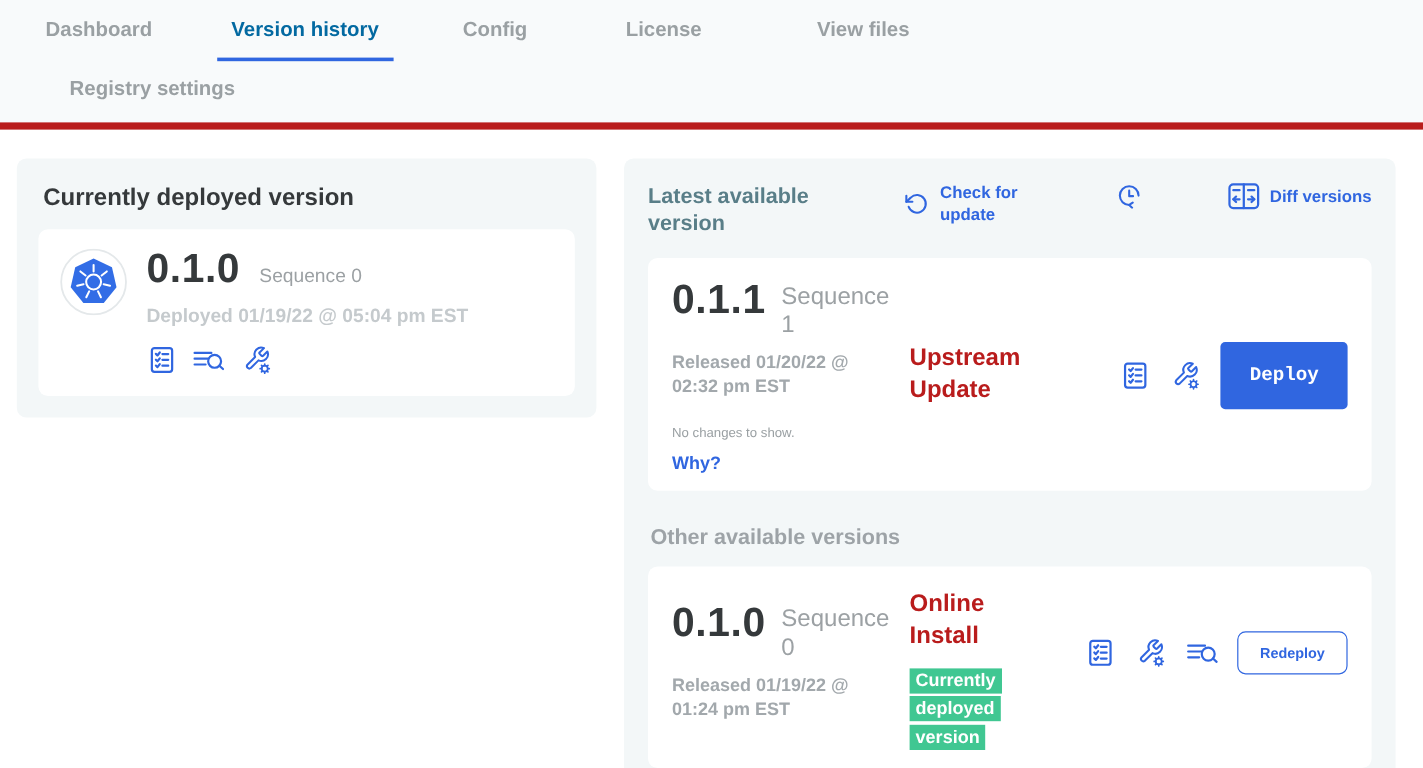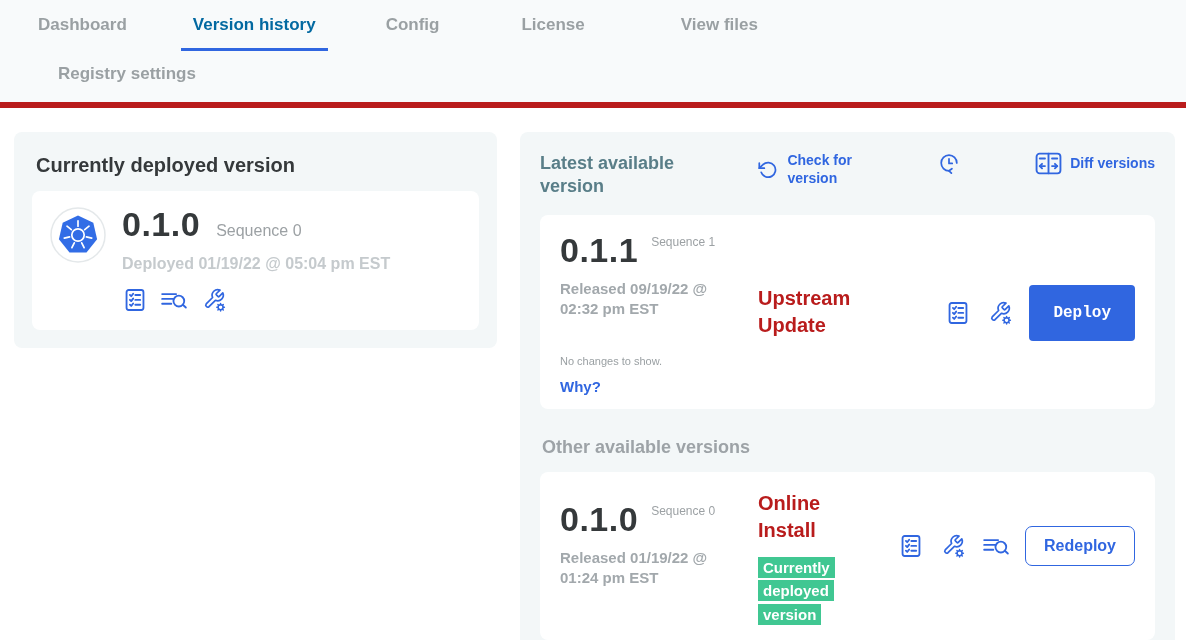--- a/index.html
+++ b/index.html
@@ -39,41 +39,41 @@
   .action-link { display:flex; align-items:center; gap:8px; cursor:pointer; }
   .action-label { font-size:14px; font-weight:700; color:#3066e0; line-height:1.25; }
   .w75{width:75px;} .w172{width:172px;}
 
   
   .version-card { background:#fff; border-radius:8px; padding:18px 20px 14px; margin-top:18px; }
   .card-row { display:flex; align-items:flex-start; }
   .col-version { width:198px; flex:none; }
   .ver-row { display:flex; align-items:flex-start; }
   .seq-wrap { width:72px; margin-left:13px; margin-top:2px; line-height:1.2;
-              font-size:12px; color:#9ca1a4; }
+              font-size:20px; color:#9ca1a4; }
   .released { margin-top:10px; width:165px; font-size:15px; font-weight:700;
               color:#a2a8ac; line-height:1.35; }
   .col-source { width:140px; flex:none; font-size:20px; font-weight:700;
                 color:#b91c1c; line-height:1.35; }
   .src-shift { margin-top:52px; width:95px; }
   .badge-wrap { width:84px; margin-top:12px; }
   .badge { display:inline; background:#40c792; color:#fff; font-weight:700; font-size:15px;
            line-height:1.55; padding:2px 5px;
            -webkit-box-decoration-break:clone; box-decoration-break:clone; }
   .card-actions { margin-left:auto; display:flex; align-items:center; gap:15px; align-self:flex-start; }
   .act-shift { margin-top:52px; }
   .no-changes { margin-top:14px; font-size:11px; color:#9aa0a3; }
   .why-link { margin-top:11px; font-size:15px; font-weight:700; color:#3066e0; cursor:pointer; width:42px; }
   .other-title { margin-top:28px; margin-left:2px; font-size:18px; font-weight:600; color:#9da3a7; }
   .version-card.other { margin-top:14px; }
 
   .btn-deploy { background:#3066e0; color:#fff; border:none; border-radius:4px;
                 font-family:Liberation Mono, monospace; font-size:16px; font-weight:700; padding:19px 24px; cursor:pointer; }
   .btn-redeploy { background:#fff; color:#3066e0; border:1px solid #3066e0; border-radius:7px;
-                  font-family:inherit; font-size:16px; font-weight:700; padding:10px 18px; cursor:pointer; }
+                  font-family:inherit; font-size:12px; font-weight:700; padding:10px 18px; cursor:pointer; }
 
   svg { display:block; }
 </style>
 </head>
 <body>
 
 <header class="nav">
   <div class="nav-row1">
     <div class="tab m1">Dashboard</div>
     <div class="tab m2 active">Version history</div>
@@ -160,21 +160,21 @@
     <div class="rp-head">
       <div class="rp-title">Latest available version</div>
 
       <div class="action-link">
         <span>
           <svg width="22" height="22" viewBox="0 0 24 24" fill="none" stroke="#3066e0" stroke-width="1.9" stroke-linecap="round" stroke-linejoin="round">
             <polyline points="2.5,4.5 2.5,10 8,10"></polyline>
             <path d="M4.6 14.5a8 8 0 1 0 1.9-8.3L2.5 10"></path>
           </svg>
         </span>
-        <span class="action-label w75">Check for version</span>
+        <span class="action-label w75">Check for update</span>
       </div>
 
       <div class="action-link">
         <span>
           <svg width="22" height="22" viewBox="0 0 24 24" fill="none" stroke="#3066e0" stroke-width="1.9" stroke-linecap="round" stroke-linejoin="round">
             <path d="M20.5 12a8.5 8.5 0 1 0-8.5 8.5"></path>
             <polyline points="12,7.5 12,12.5 15.5,12.5"></polyline>
             <polyline points="15.2,18.3 12,20.5 14.6,23"></polyline>
           </svg>
         </span>
@@ -197,21 +197,21 @@
       </div>
     </div>
 
     <div class="version-card">
       <div class="card-row">
         <div class="col-version">
           <div class="ver-row">
             <span class="ver-big">0.1.1</span>
             <span class="seq-wrap">Sequence 1</span>
           </div>
-          <div class="released">Released 09/19/22 @ 02:32 pm EST</div>
+          <div class="released">Released 01/20/22 @ 02:32 pm EST</div>
         </div>
         <div class="col-source src-shift">Upstream Update</div>
         <div class="card-actions act-shift">
           <span class="aicon">
             <svg width="26" height="26" viewBox="0 0 24 24" fill="none" stroke="#3066e0" stroke-width="1.7" stroke-linecap="round" stroke-linejoin="round">
               <rect x="4.2" y="2.8" width="15.6" height="18.4" rx="2"></rect>
               <polyline points="7.3,7.3 8.5,8.5 10.3,6.2"></polyline>
                 <line x1="12.3" y1="7.4" x2="16.8" y2="7.4"></line>
               <polyline points="7.3,11.8 8.5,13 10.3,10.7"></polyline>
                 <line x1="12.3" y1="11.9" x2="16.8" y2="11.9"></line>

